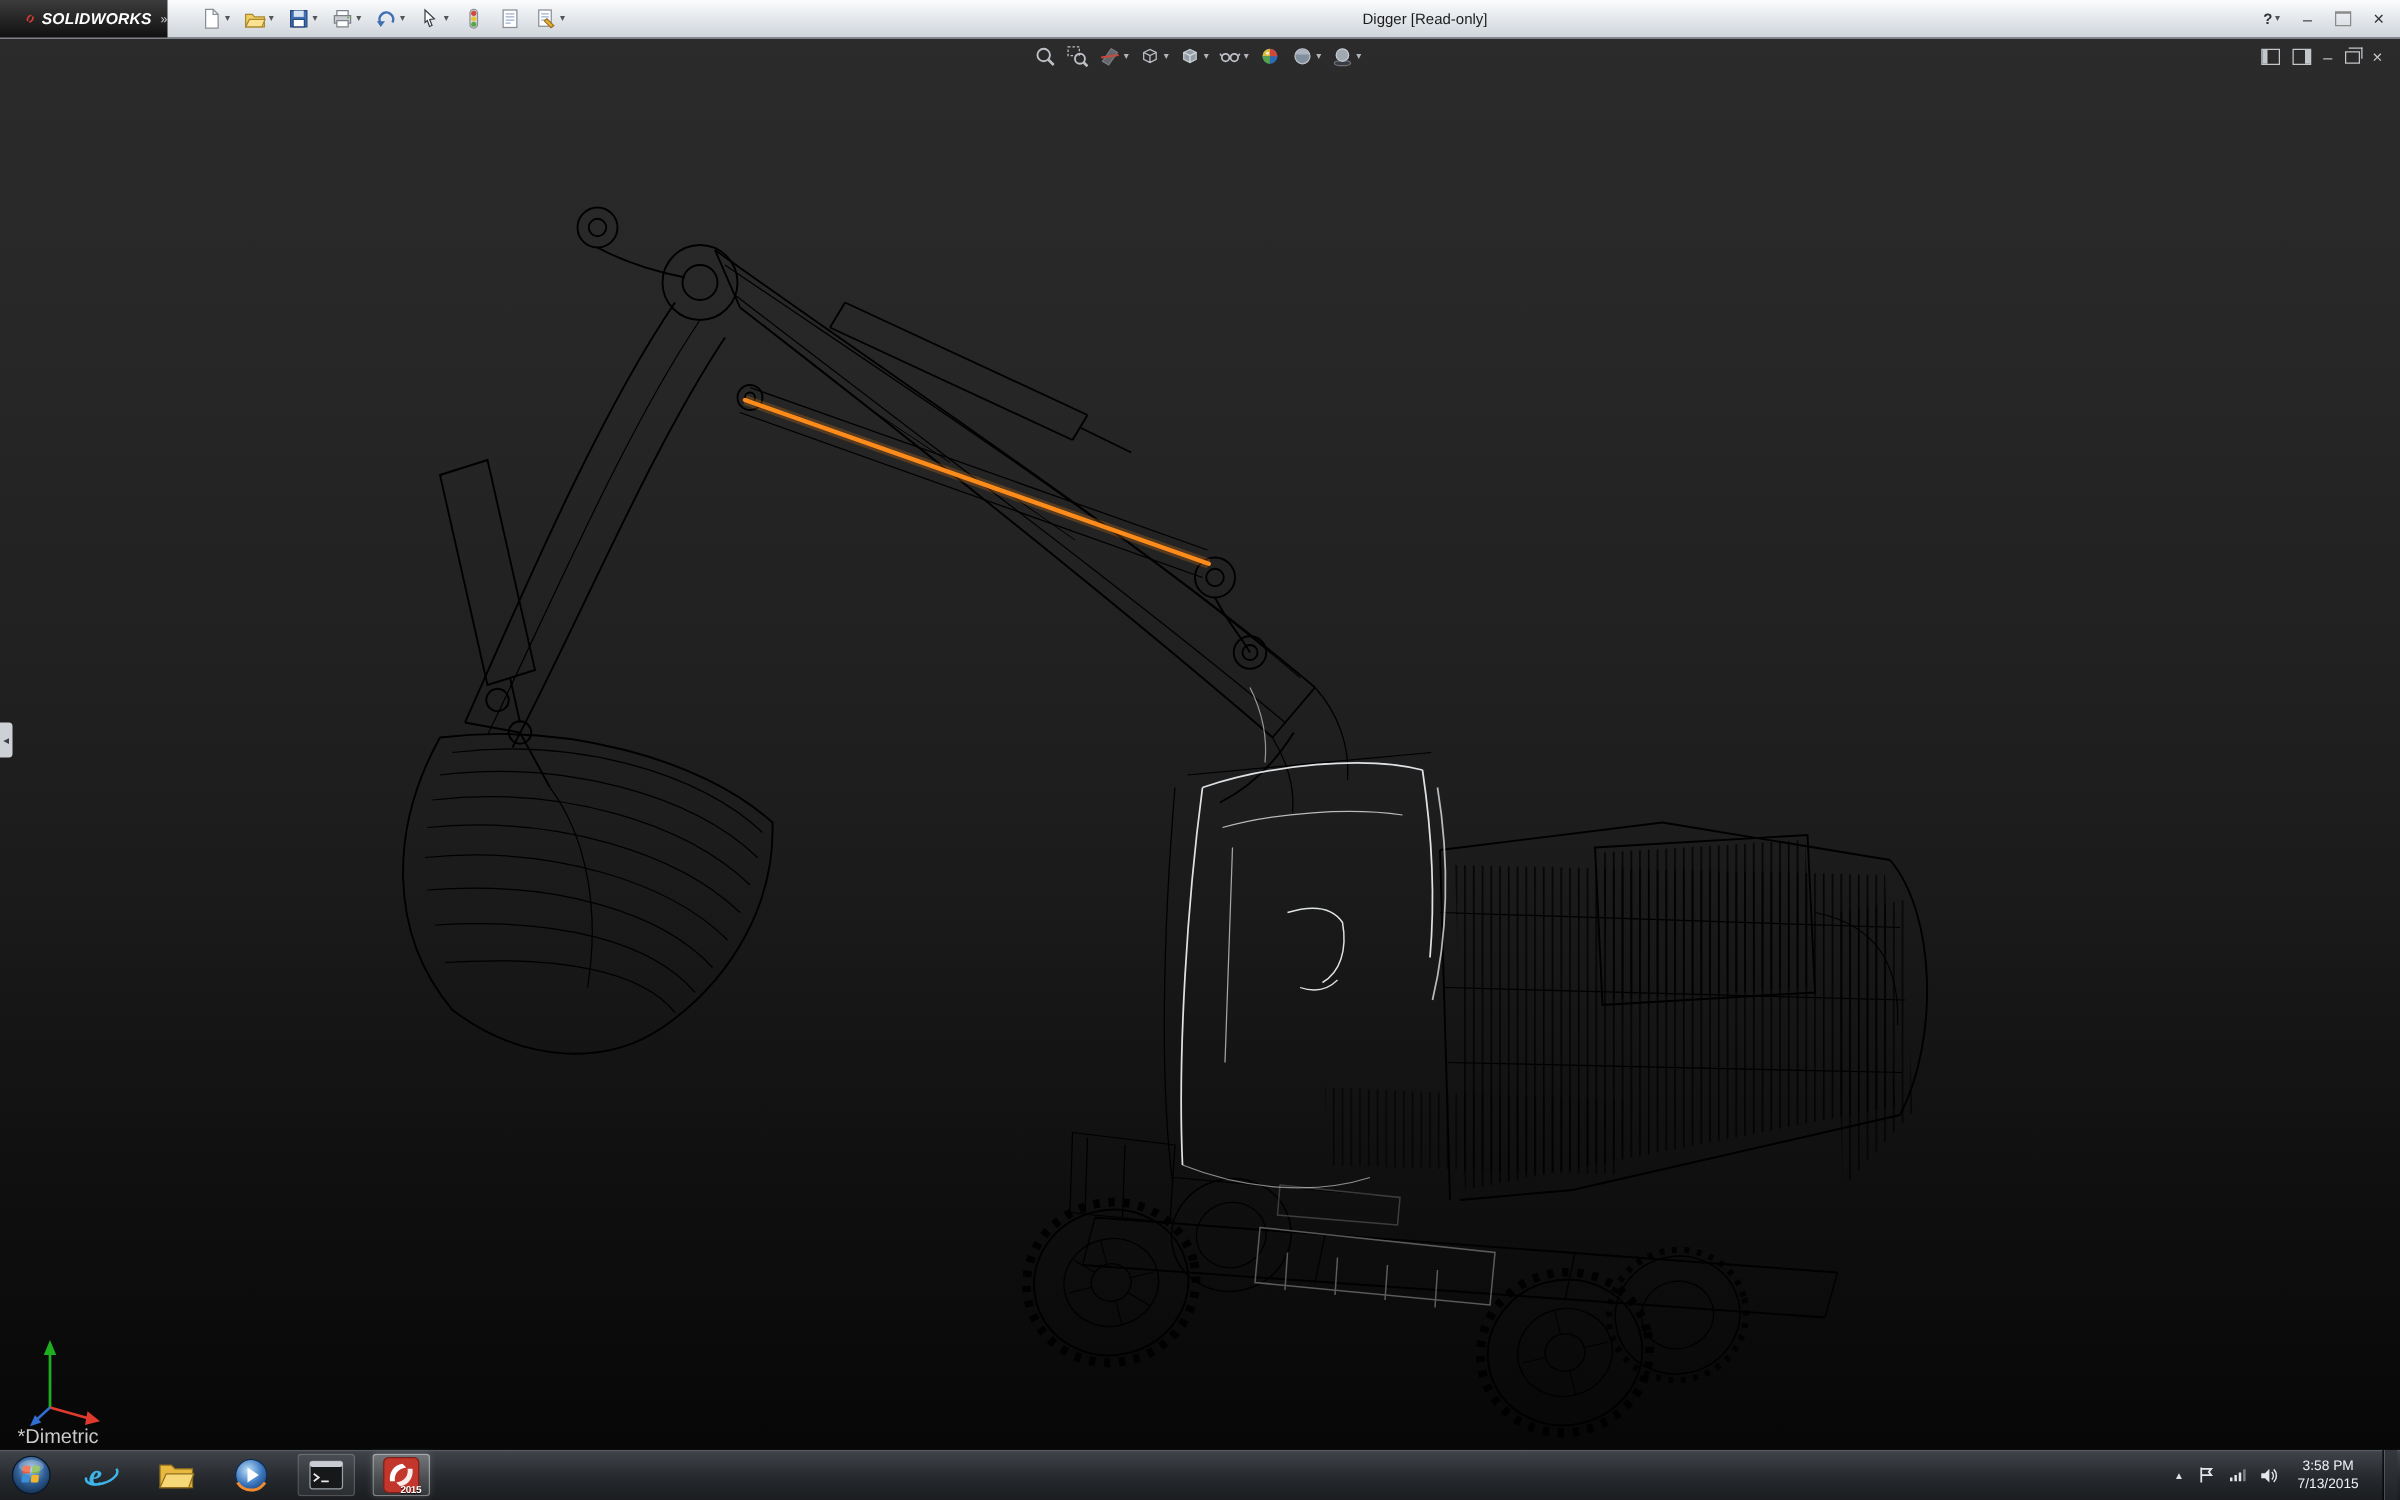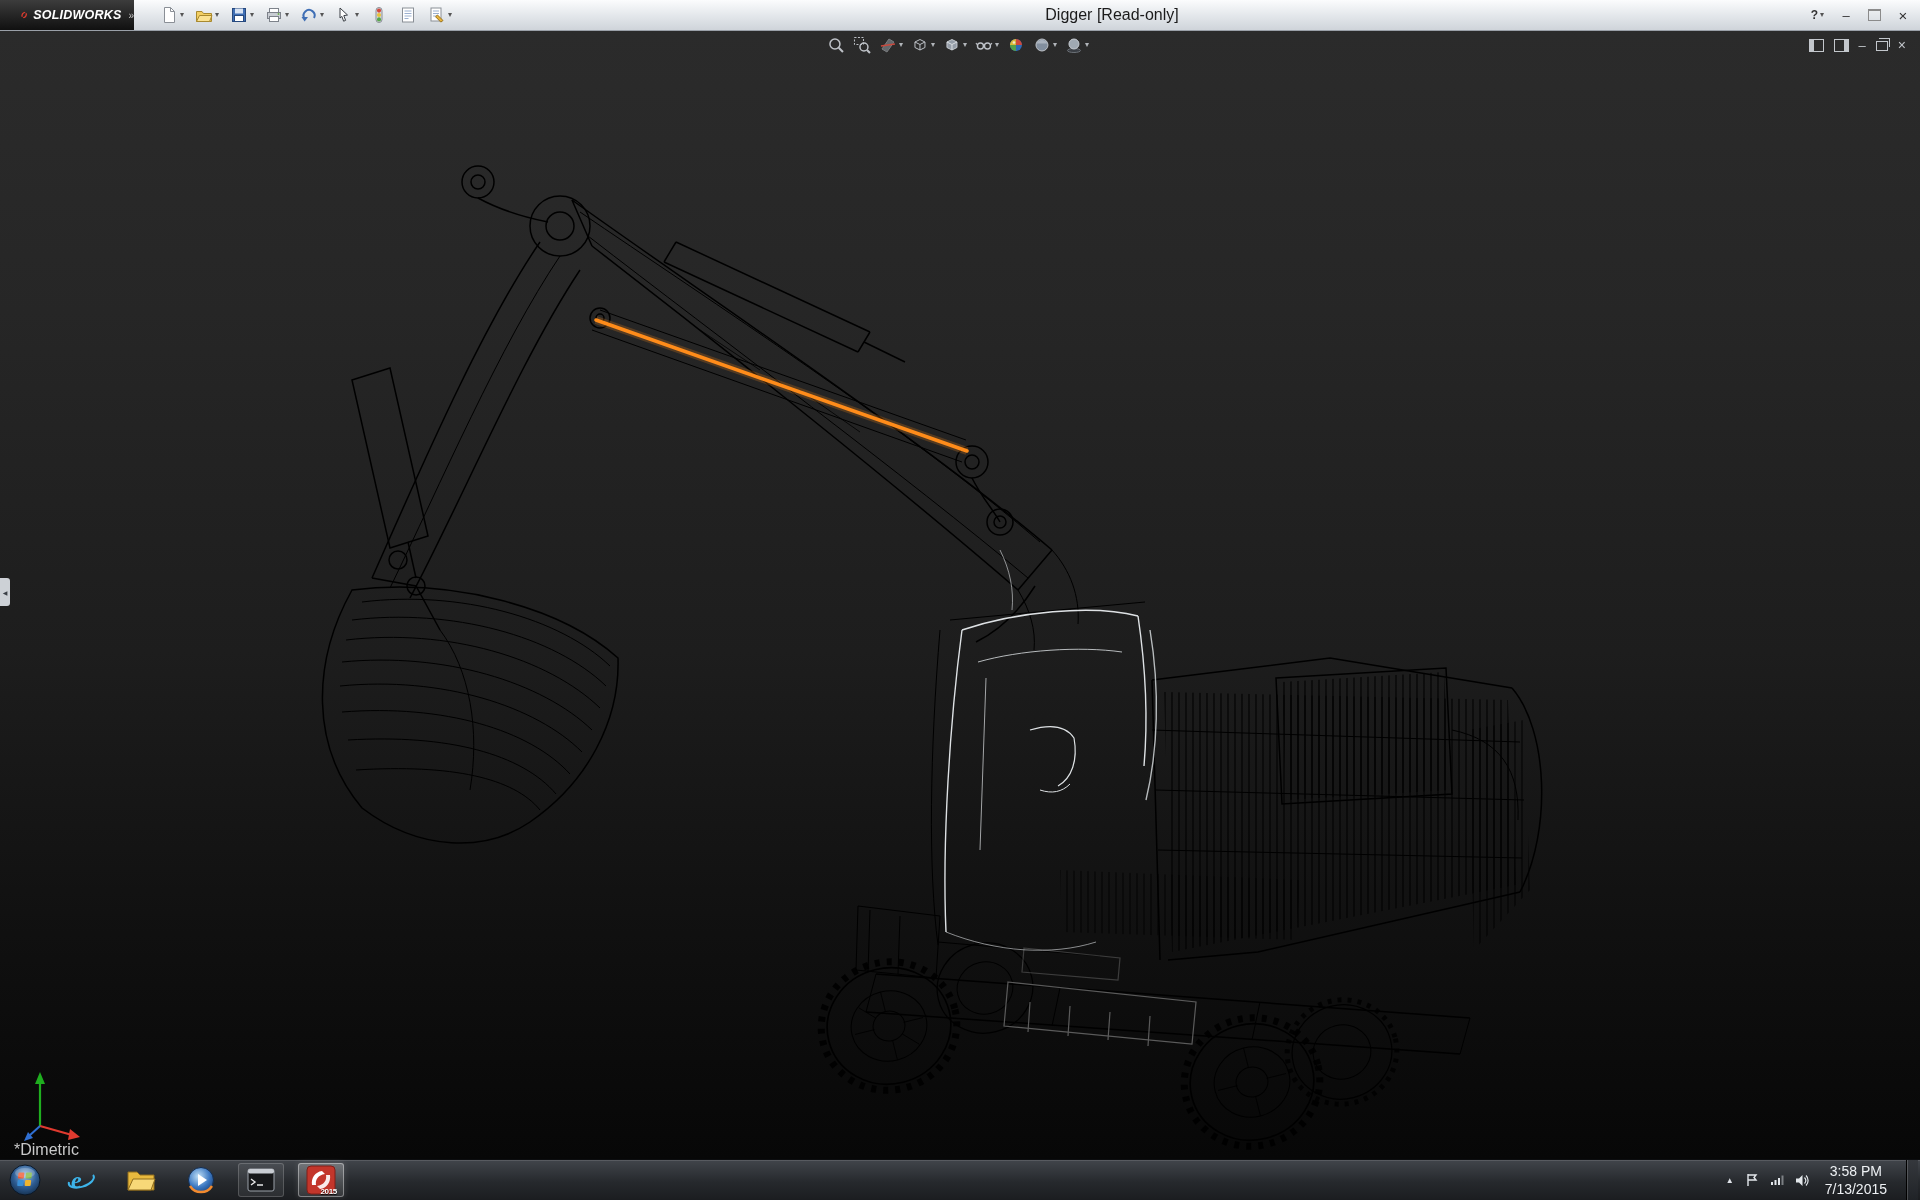--- a/index.html
+++ b/index.html
@@ -10,21 +10,21 @@
   .titlebar{position:absolute;top:0;left:0;right:0;height:30px;z-index:10;
     background:linear-gradient(#fbfcfd,#e2e6ea 55%,#cfd4da);border-bottom:1px solid #9aa0a8;
     display:flex;align-items:center;}
   .brand{width:134px;height:30px;background:linear-gradient(#3c3c3c,#101010);
     display:flex;align-items:center;gap:5px;padding-left:20px;box-sizing:border-box;color:#fff;flex:0 0 auto;}
   .brand-text{font-style:italic;font-weight:bold;font-size:12.5px;letter-spacing:.2px;}
   .brand-chevron{color:#c9c9c9;font-size:10px;margin-left:2px;}
   .tb-icons{display:flex;align-items:center;margin-left:26px;gap:11px;}
   .tb-item{display:flex;align-items:center;gap:2px;cursor:default;}
   .caret{font-size:8px;color:#555;line-height:1;}
-  .win-title{position:absolute;left:1112px;transform:translateX(-50%);font-size:16px;color:#1b1b1b;white-space:nowrap;text-align:right;}
+  .win-title{position:absolute;left:1140px;transform:translateX(-50%);font-size:12px;color:#1b1b1b;white-space:nowrap;text-align:right;}
   .title-right{position:absolute;right:8px;top:0;height:30px;display:flex;align-items:center;gap:13px;}
   .help-label{font-size:12px;font-weight:bold;color:#333;}
   .wbtn{font-size:13px;color:#333;width:18px;text-align:center;line-height:1;}
   .wbtn.max{width:11px;height:9px;border:1px solid #8b8b8b;border-top-width:2px;}
   .wbtn.close{font-size:15px;}
 
   
   .viewport{position:absolute;top:30px;bottom:40px;left:0;right:0;overflow:hidden;
     background:linear-gradient(180deg,#2b2b2b 0%,#262626 25%,#1d1d1d 55%,#101010 80%,#070707 100%);}
   .model-svg{position:absolute;left:0;top:0;width:100%;height:100%;}
@@ -58,21 +58,21 @@
   .task-items{display:flex;margin-left:16px;gap:14px;align-items:center;}
   .task-slot{width:46px;height:34px;display:flex;align-items:center;justify-content:center;border-radius:3px;position:relative;}
   .task-slot.open{background:rgba(255,255,255,.07);box-shadow:inset 0 0 0 1px rgba(255,255,255,.18);}
   .task-slot.active{background:linear-gradient(rgba(255,255,255,.28),rgba(255,255,255,.10));
     box-shadow:inset 0 0 0 1px rgba(255,255,255,.38),0 0 6px rgba(255,255,255,.15);}
   .sw-tile{position:relative;width:30px;height:30px;}
   .sw-year{position:absolute;right:-1px;bottom:-1px;font-size:8px;font-weight:bold;color:#fff;
     text-shadow:0 1px 1px #000;letter-spacing:-.3px;}
   .tray{margin-left:auto;display:flex;align-items:center;gap:11px;padding-right:2px;color:#e3e7eb;}
   .tray-expand{font-size:8px;color:#dfe3e8;}
-  .clock{font-size:14px;line-height:1.3;color:#eef1f4;text-align:center;margin-left:4px;}
+  .clock{font-size:11px;line-height:1.3;color:#eef1f4;text-align:center;margin-left:4px;}
   .show-desktop{width:11px;height:40px;margin-left:8px;border-left:1px solid #000;
     box-shadow:inset 1px 0 0 rgba(255,255,255,.18);background:linear-gradient(#35383d,#202327);}
 </style>
 </head>
 <body>
 
 <div class="titlebar">
   <div class="brand">
     <svg width="18" height="18" viewBox="0 0 18 18">
       <path d="M3,13 C2,8 5,3 10,2 L12,4 C7,5 5,9 6,13 Z" fill="#d63b2f"></path>

